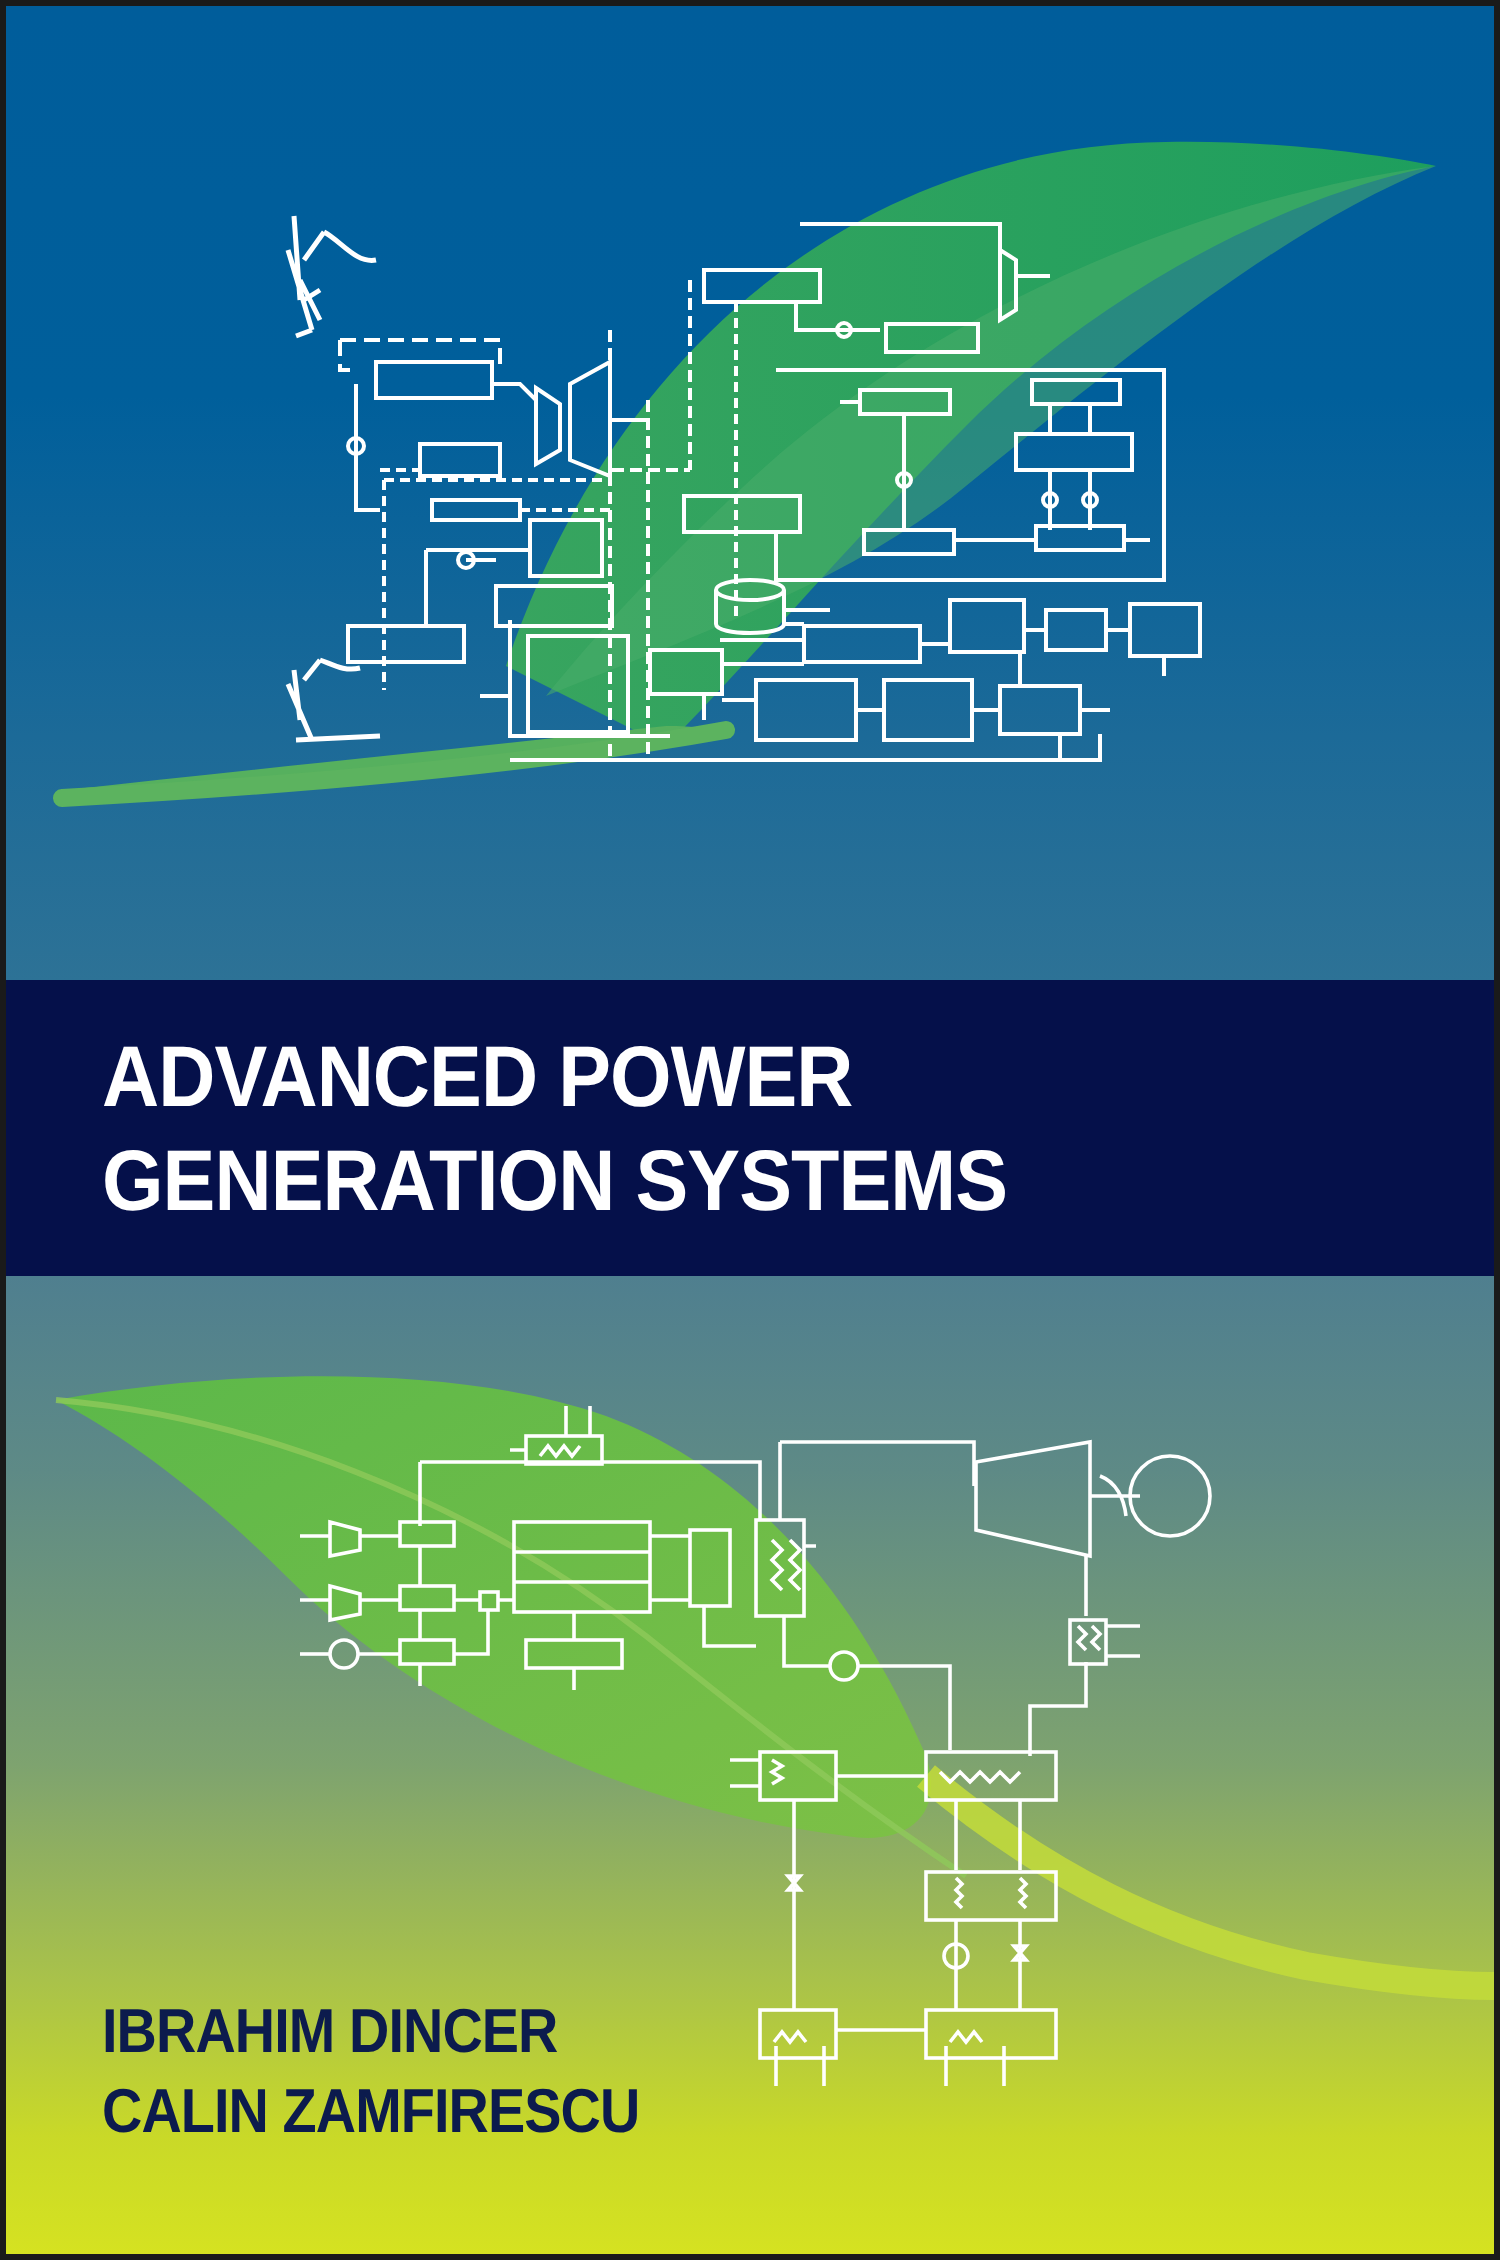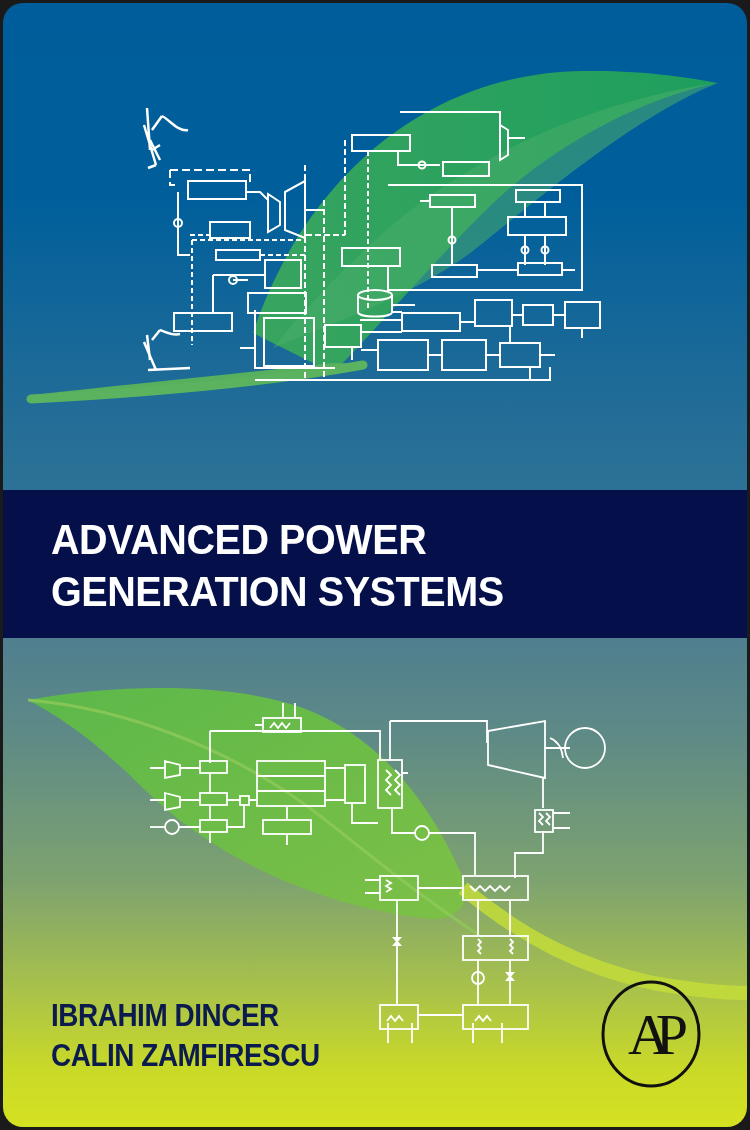--- a/index.html
+++ b/index.html
@@ -1,17 +1,17 @@
 <!DOCTYPE html>
 <html><head>
 <meta charset="utf-8">
 <style>
   html, body { margin:0; padding:0; background:#1a1a1a; }
   body { width:750px; height:1130px; overflow:hidden; position:relative; font-family:"Liberation Sans", sans-serif; }
-  .cover { position:absolute; left:3px; top:3px; width:744px; height:1124px; overflow:hidden;border-radius:20px; }
+  .cover { position:absolute; left:3px; top:3px; width:744px; height:1124px; overflow:hidden; }
   .top-panel { position:absolute; left:0; top:0; width:744px; height:487px;
     background:linear-gradient(180deg,#005d9b 0%,#005f9b 40%,#1c6a98 75%,#2d7296 100%); }
   .band { position:absolute; left:0; top:487px; width:744px; height:148px; background:#05104a; }
   .bottom-panel { position:absolute; left:0; top:635px; width:744px; height:489px;
     background:linear-gradient(180deg,#4f7f8f 0%,#5e8a86 20%,#7ea36f 50%,#a9c24a 72%,#c9d928 88%,#d5e221 100%); }
   .title { position:absolute; left:48px; top:510px; color:#fff; font-weight:bold;
     font-size:43px; line-height:52px; letter-spacing:-0.5px; transform:scaleX(0.92); transform-origin:left top; }
   .title span { display:block; }
   .authors { position:absolute; left:48px; top:993px; color:#0c1b4d; font-weight:bold;
     font-size:31px; line-height:40px; letter-spacing:-0.5px; transform:scaleX(0.9); transform-origin:left top; }
@@ -157,20 +157,14 @@
       <rect x="333" y="322" width="65" height="24"></rect>
       <path d="M288,332 L333,332 M257,338 l4,-5 4,5 4,-5 4,5 M345,338 l4,-5 4,5 4,-5 4,5 M258,340 L258,360 M282,340 L282,360 M343,340 L343,360 M372,340 L372,360"></path>
     </svg>
   </div>
 
   <div class="authors">
     <span>IBRAHIM DINCER</span>
     <span>CALIN ZAMFIRESCU</span>
   </div>
 
-  <div class="logo">
-    <svg width="104" height="110" viewBox="0 0 104 110" style="left:0;top:0;">
-      <ellipse cx="52" cy="55" rx="48" ry="52" fill="none" stroke="#111" stroke-width="3"></ellipse>
-    </svg>
-    <div class="logo-letters">AP</div>
-  </div>
 
 </div>
 
 </body></html>

